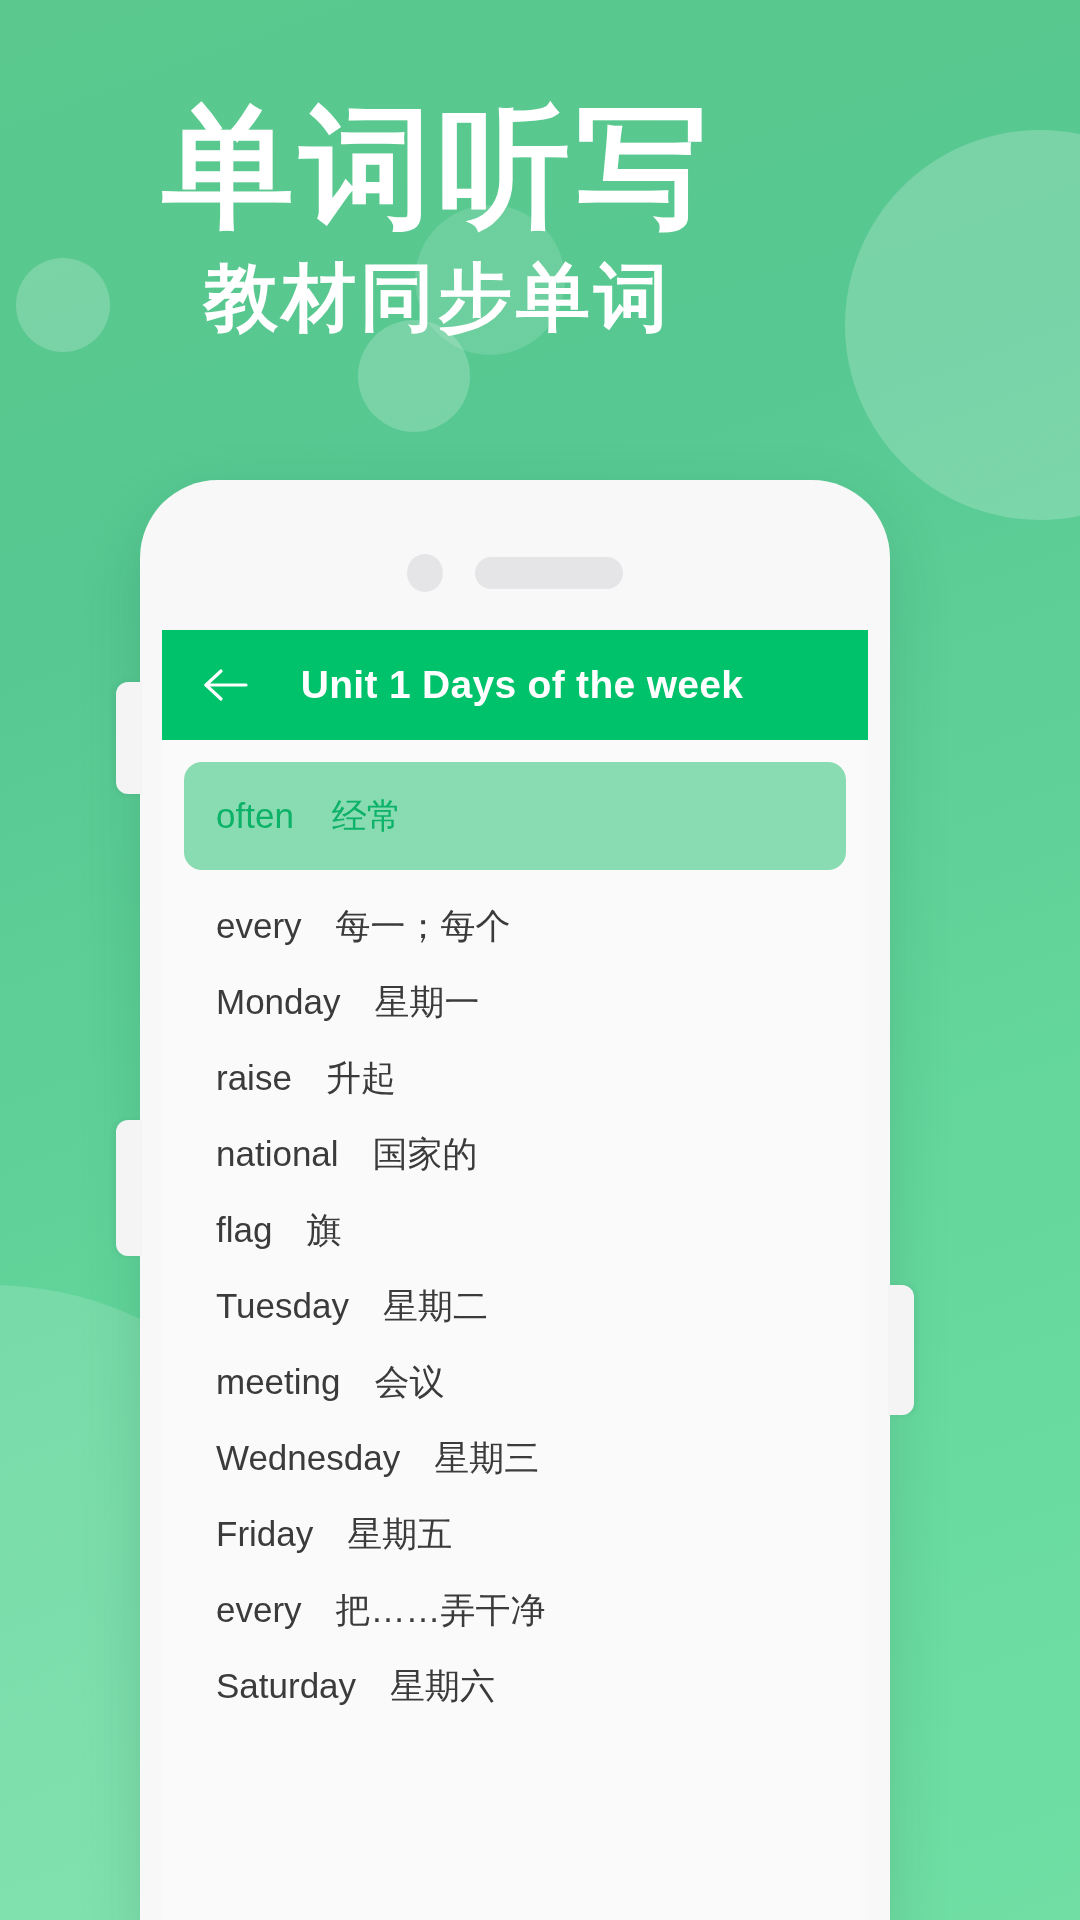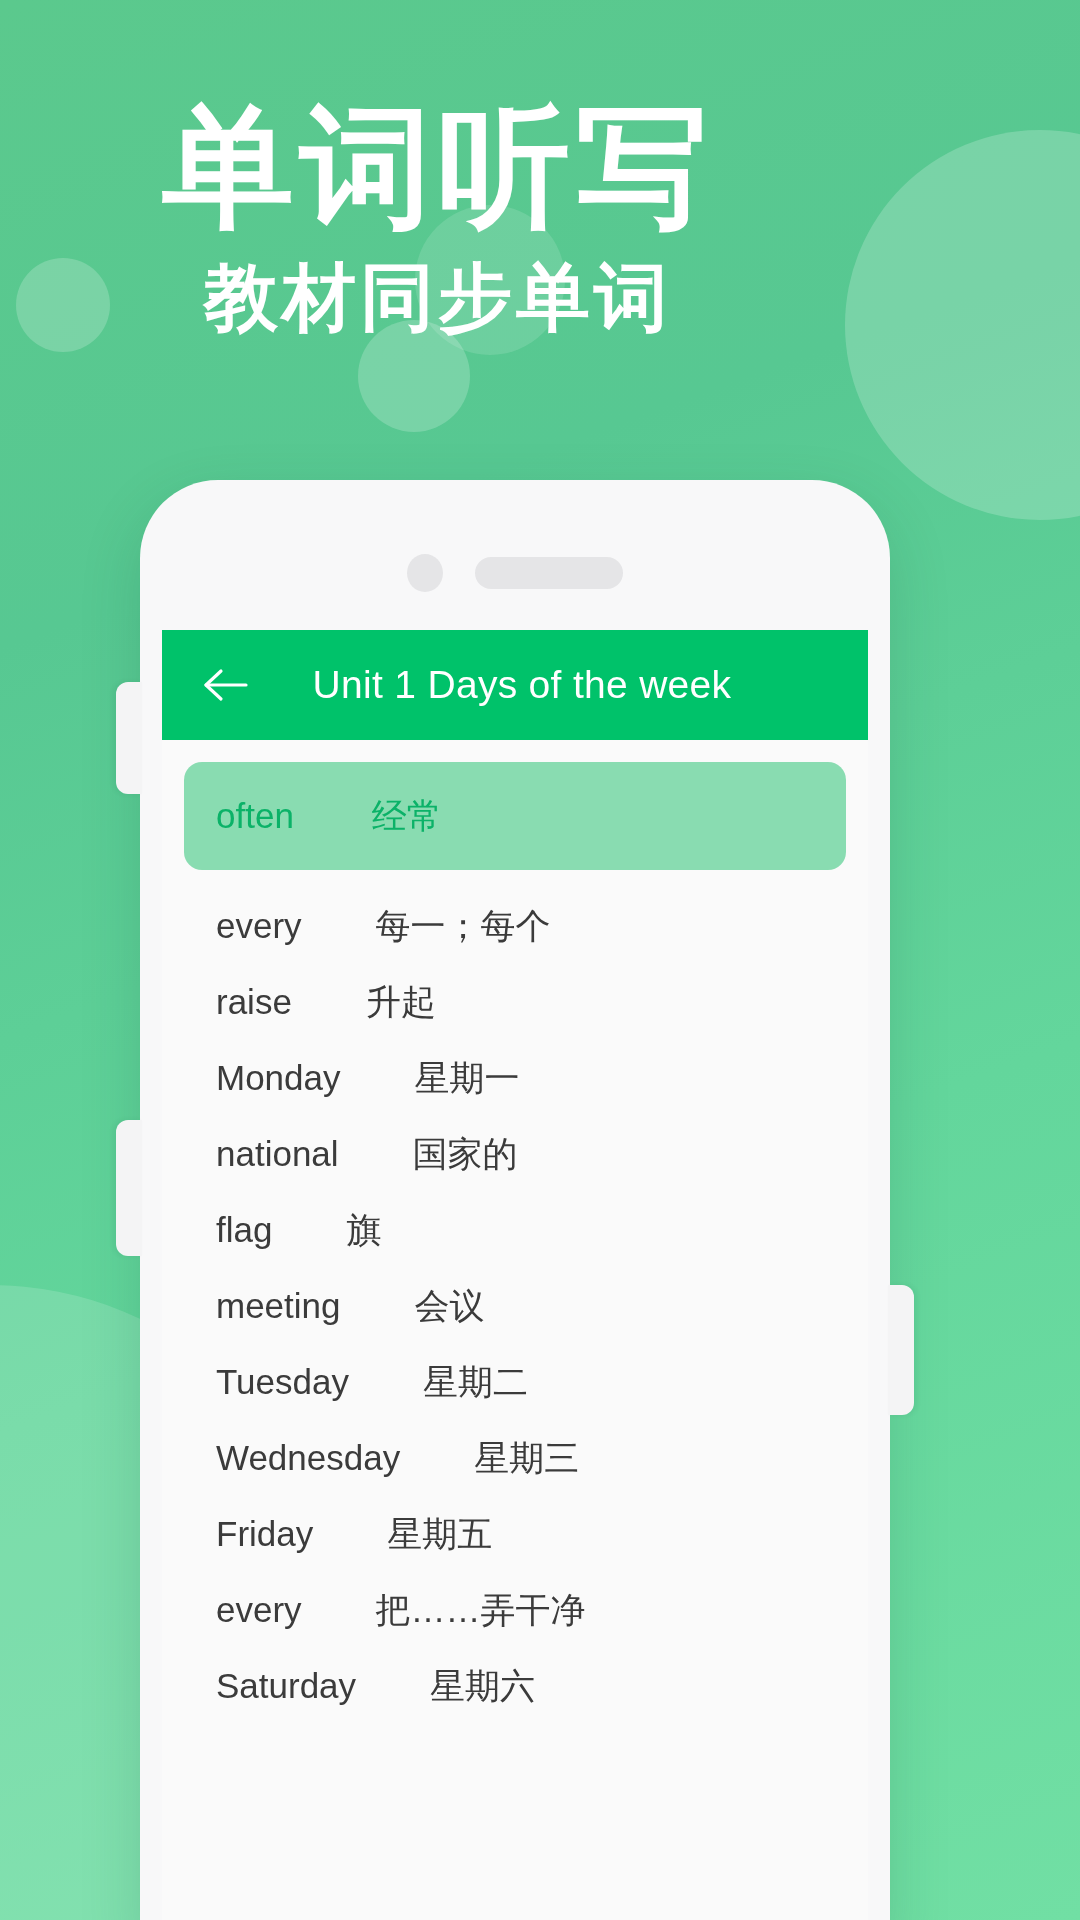--- a/index.html
+++ b/index.html
@@ -132,35 +132,35 @@
   }
   .back-arrow svg { display: block; }
   .appbar-title {
     flex: 1 1 auto;
     text-align: center;
     color: #ffffff;
     font-size: 39px;
     letter-spacing: 0.3px;
     padding-right: 78px;
     font-family: "Liberation Sans", sans-serif;
+    font-weight: bold;
   }
 
   
   .wordlist {
     padding: 22px 22px 0 22px;
   }
   .word-row {
     display: flex;
     align-items: center;
     height: 76px;
     padding: 0 14px 0 32px;
     font-size: 35px;
     color: #3b3b3b;
     font-family: "Liberation Sans", sans-serif;
-    gap: 40px;
   }
   .word-row.active {
     background: #89dcb1;
     border-radius: 18px;
     height: 108px;
     color: #0bb268;
     margin-bottom: 18px;
   }
   .word-row.active .w-en,
   .word-row.active .w-cn { color: #0bb268; }
@@ -215,42 +215,42 @@
           <span class="w-en">often</span>
           <span class="w-cn">经常</span>
         </div>
 
         <div id="word-rows">
             <div class="word-row">
               <span class="w-en">every</span>
               <span class="w-cn">每一；每个</span>
             </div>
             <div class="word-row">
+              <span class="w-en">Monday</span>
+              <span class="w-cn">星期一</span>
+            </div>
+            <div class="word-row">
               <span class="w-en">raise</span>
               <span class="w-cn">升起</span>
             </div>
             <div class="word-row">
-              <span class="w-en">Monday</span>
-              <span class="w-cn">星期一</span>
-            </div>
-            <div class="word-row">
               <span class="w-en">national</span>
               <span class="w-cn">国家的</span>
             </div>
             <div class="word-row">
               <span class="w-en">flag</span>
               <span class="w-cn">旗</span>
             </div>
             <div class="word-row">
+              <span class="w-en">Tuesday</span>
+              <span class="w-cn">星期二</span>
+            </div>
+            <div class="word-row">
               <span class="w-en">meeting</span>
               <span class="w-cn">会议</span>
-            </div>
-            <div class="word-row">
-              <span class="w-en">Tuesday</span>
-              <span class="w-cn">星期二</span>
             </div>
             <div class="word-row">
               <span class="w-en">Wednesday</span>
               <span class="w-cn">星期三</span>
             </div>
             <div class="word-row">
               <span class="w-en">Friday</span>
               <span class="w-cn">星期五</span>
             </div>
             <div class="word-row">

